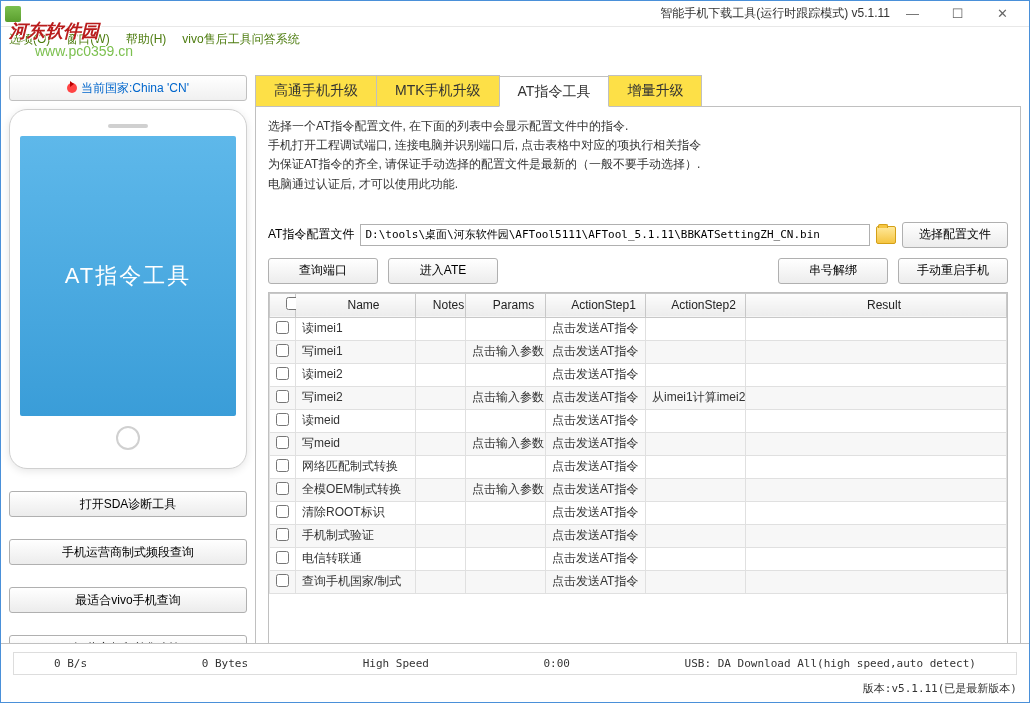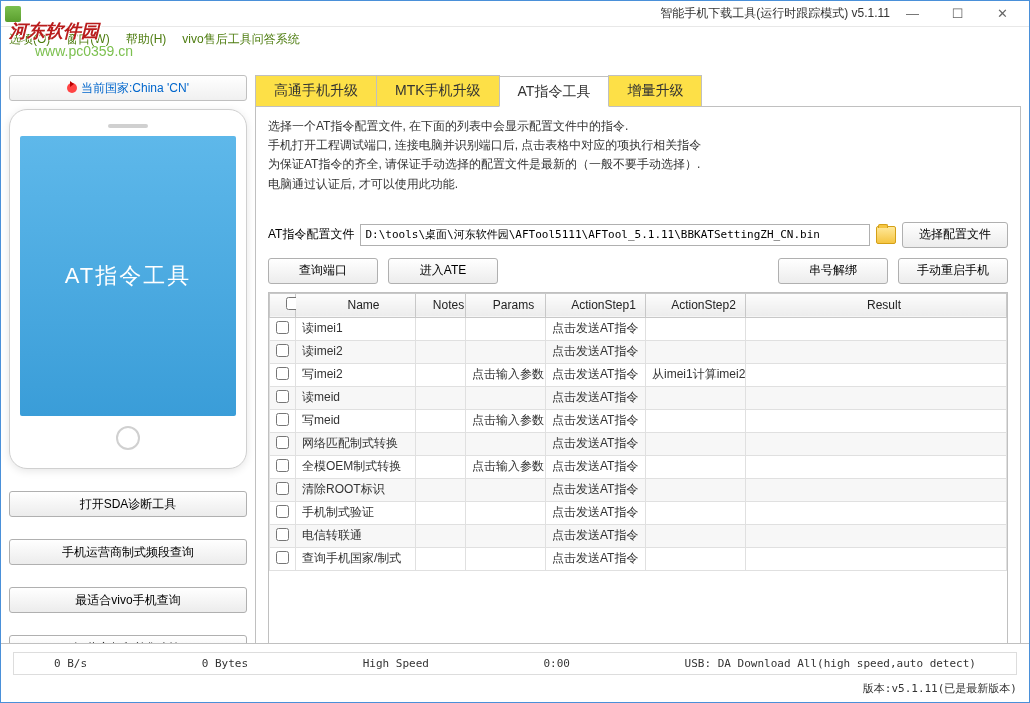--- a/index.html
+++ b/index.html
@@ -168,20 +168,29 @@
                   <td class="chk"><input type="checkbox" style=""></td>
                   <td>读imei1</td>
                   <td></td>
                   <td></td>
                   <td>点击发送AT指令</td>
                   <td></td>
                   <td></td>
                 </tr>
                 <tr>
                   <td class="chk"><input type="checkbox" style=""></td>
+                  <td>写imei1</td>
+                  <td></td>
+                  <td>点击输入参数</td>
+                  <td>点击发送AT指令</td>
+                  <td></td>
+                  <td></td>
+                </tr>
+                <tr>
+                  <td class="chk"><input type="checkbox" style=""></td>
                   <td>读imei2</td>
                   <td></td>
                   <td></td>
                   <td>点击发送AT指令</td>
                   <td></td>
                   <td></td>
                 </tr>
                 <tr>
                   <td class="chk"><input type="checkbox" style=""></td>
                   <td>写imei2</td>

